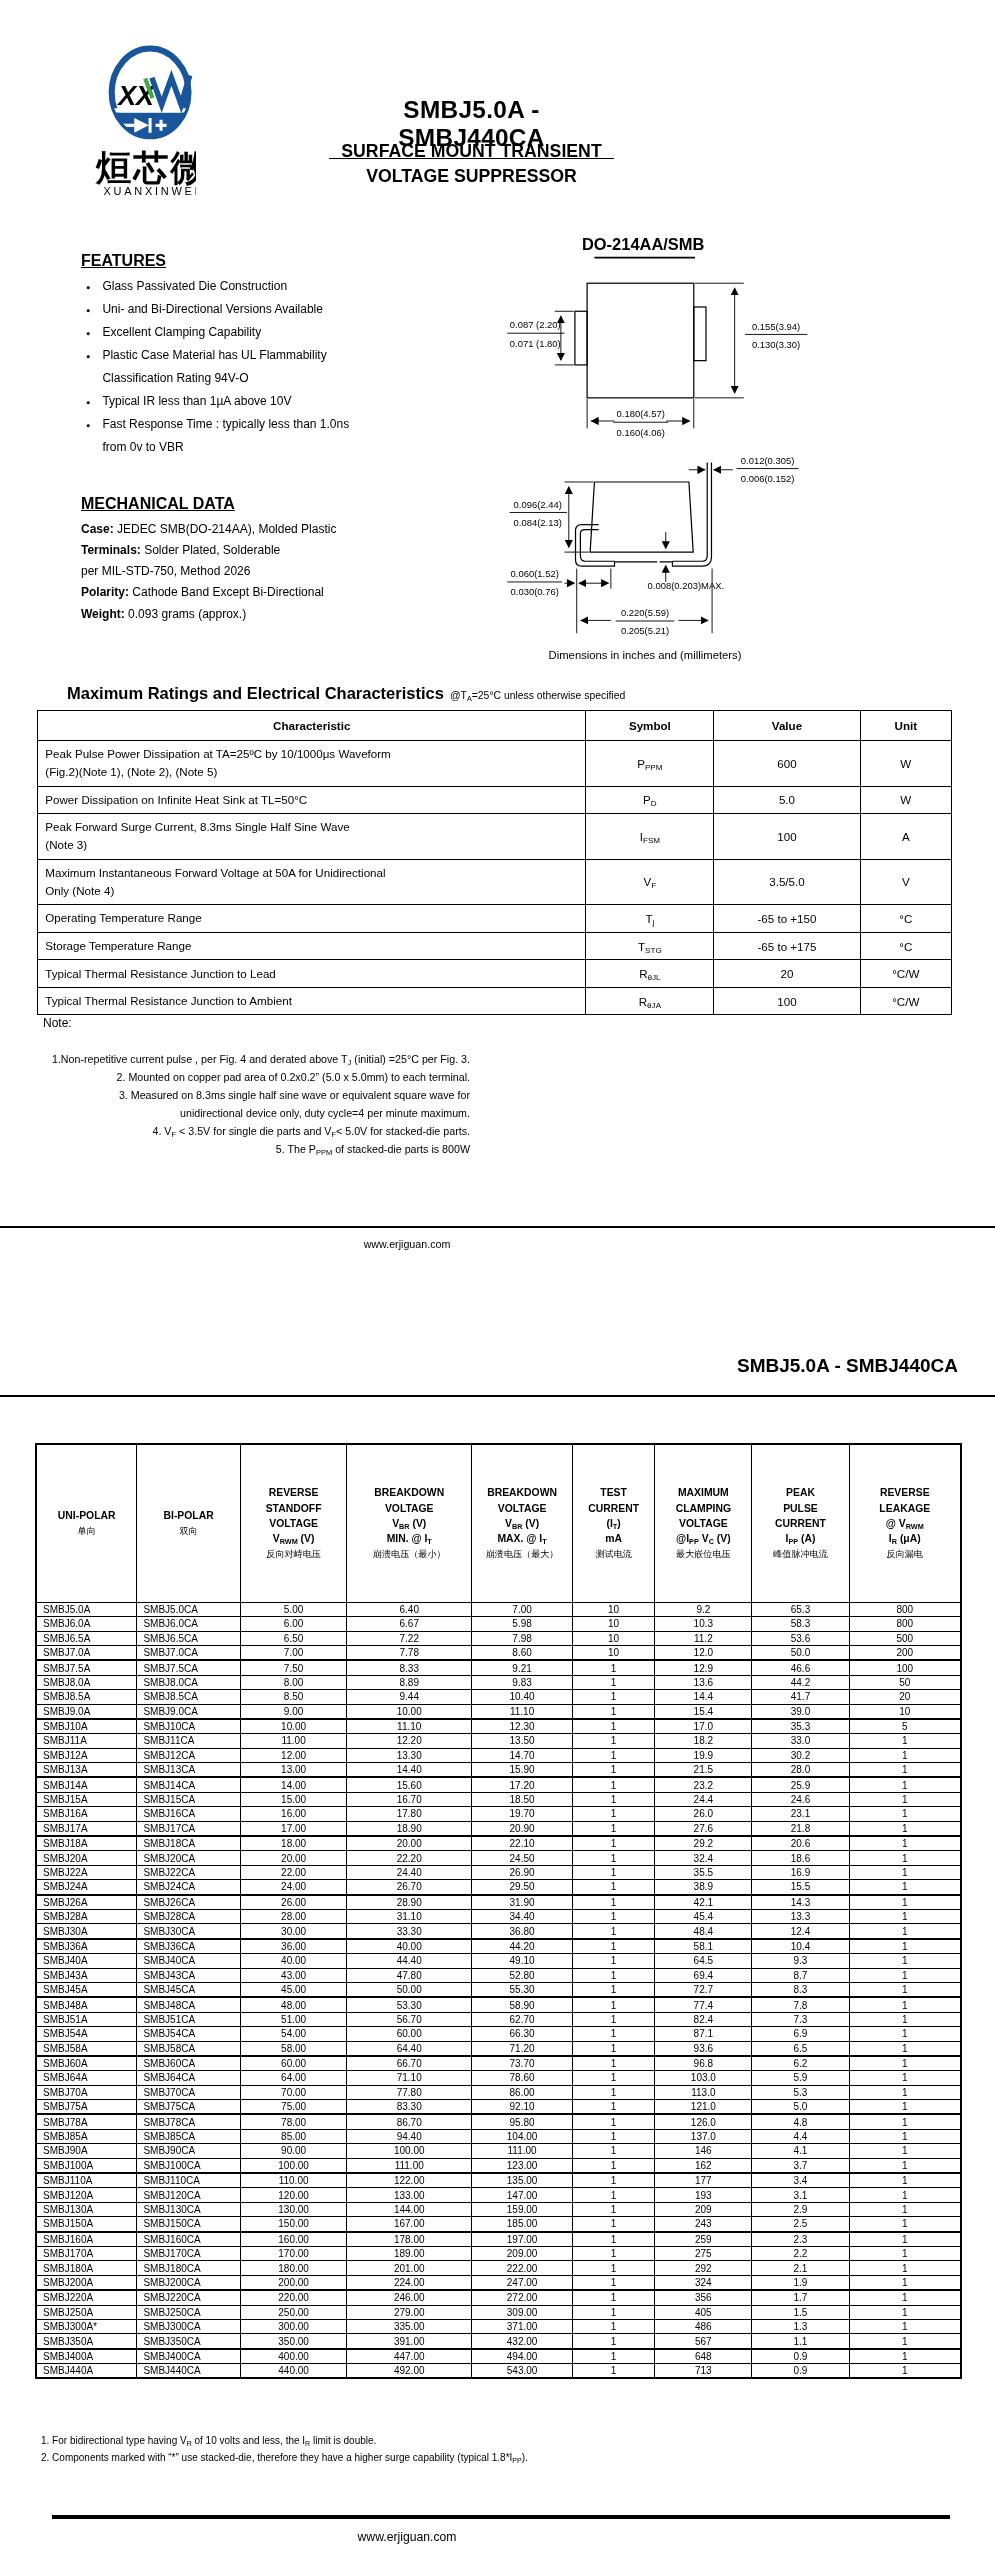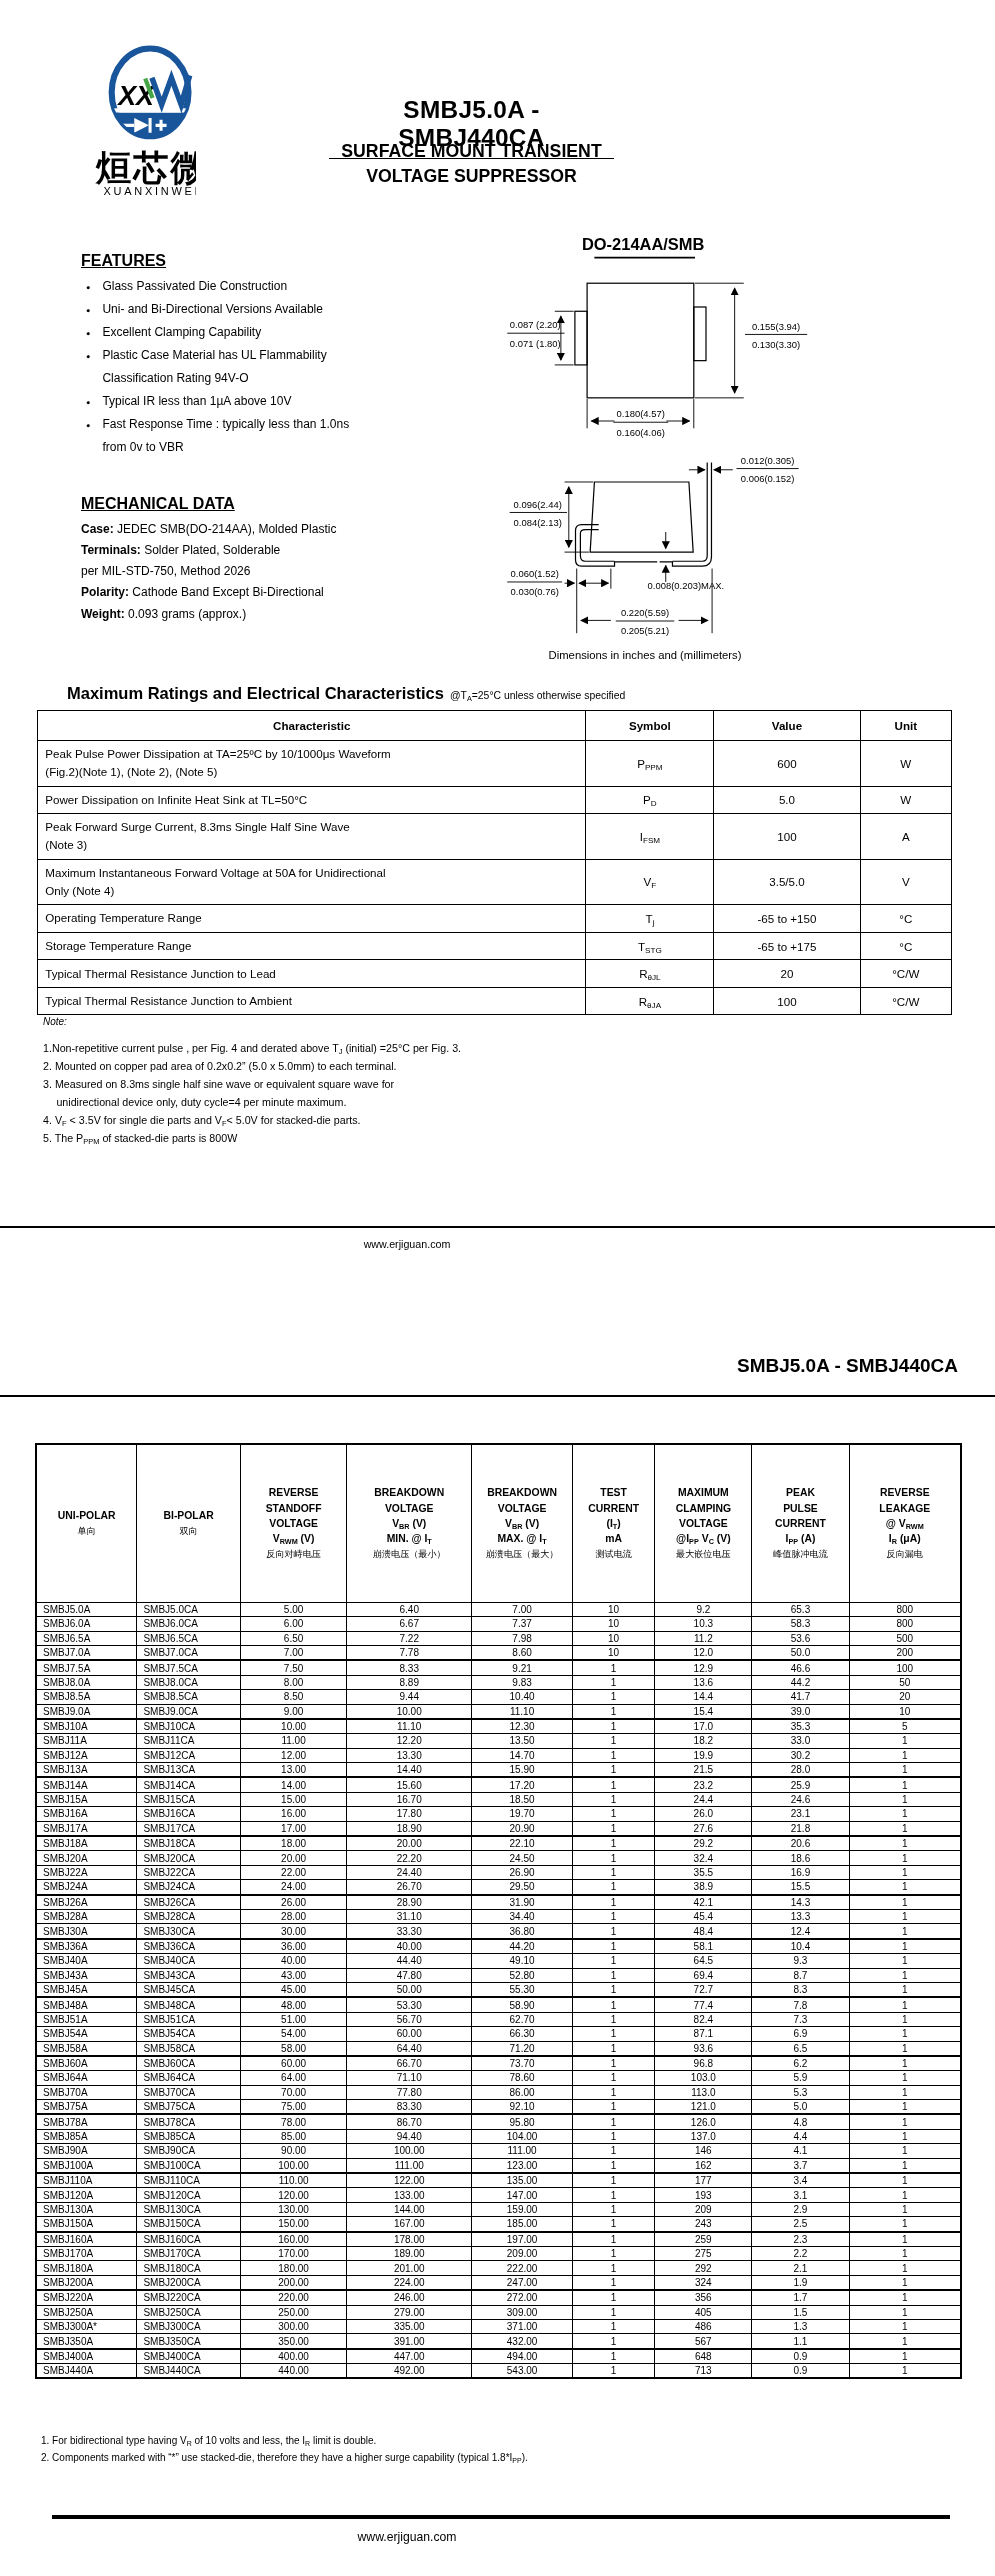--- a/index.html
+++ b/index.html
@@ -26,22 +26,22 @@
   
   .ratings-heading{left:67px;top:684px;width:854px;font-size:16.5px;font-weight:bold;}
   .ratings-note{font-size:10.4px;font-weight:normal;margin-left:6.1px;}
   .rtable{position:absolute;left:37px;top:710px;width:915px;border-collapse:collapse;table-layout:fixed;}
   .rtable th,.rtable td{border:1.5px solid #000;font-size:11.6px;margin-top:19px;}
   .rtable th{height:27px;font-weight:bold;text-align:center;}
   .rtable .char{text-align:left;padding:4.3px 7.3px;line-height:1.55;}
   .rtable .sym,.rtable .val,.rtable .unit{text-align:center;vertical-align:middle;}
 
   .notes{left:43px;top:1016px;width:427px;}
-  .notes-heading{font-size:10px;margin-bottom:12px;font-style:italic;}
-  .note-item div{font-size:10.7px;line-height:18px;}
+  .notes-heading{font-size:12px;margin-bottom:20px;}
+  .note-item div{font-size:10.7px;line-height:18px;text-align:right;}
   .note-cont{padding-left:13.4px;}
 
   .footer-url{left:0;width:814px;text-align:center;}
   .f1{top:1238px;font-size:10.7px;}
   .f2{top:2530px;font-size:12.2px;}
 
   
   .p2-header{left:585px;top:1355px;width:373px;text-align:right;font-size:19px;font-weight:bold;}
 
   .etable{position:absolute;left:35px;top:1443px;width:927px;border-collapse:collapse;table-layout:fixed;
@@ -448,21 +448,21 @@
         <td class="num">10</td>
         <td class="num">9.2</td>
         <td class="num">65.3</td>
         <td class="num">800</td>
       </tr>
       <tr>
         <td class="part">SMBJ6.0A</td>
         <td class="part">SMBJ6.0CA</td>
         <td class="num">6.00</td>
         <td class="num">6.67</td>
-        <td class="num">7.37</td>
+        <td class="num">5.98</td>
         <td class="num">10</td>
         <td class="num">10.3</td>
         <td class="num">58.3</td>
         <td class="num">800</td>
       </tr>
       <tr>
         <td class="part">SMBJ6.5A</td>
         <td class="part">SMBJ6.5CA</td>
         <td class="num">6.50</td>
         <td class="num">7.22</td>

